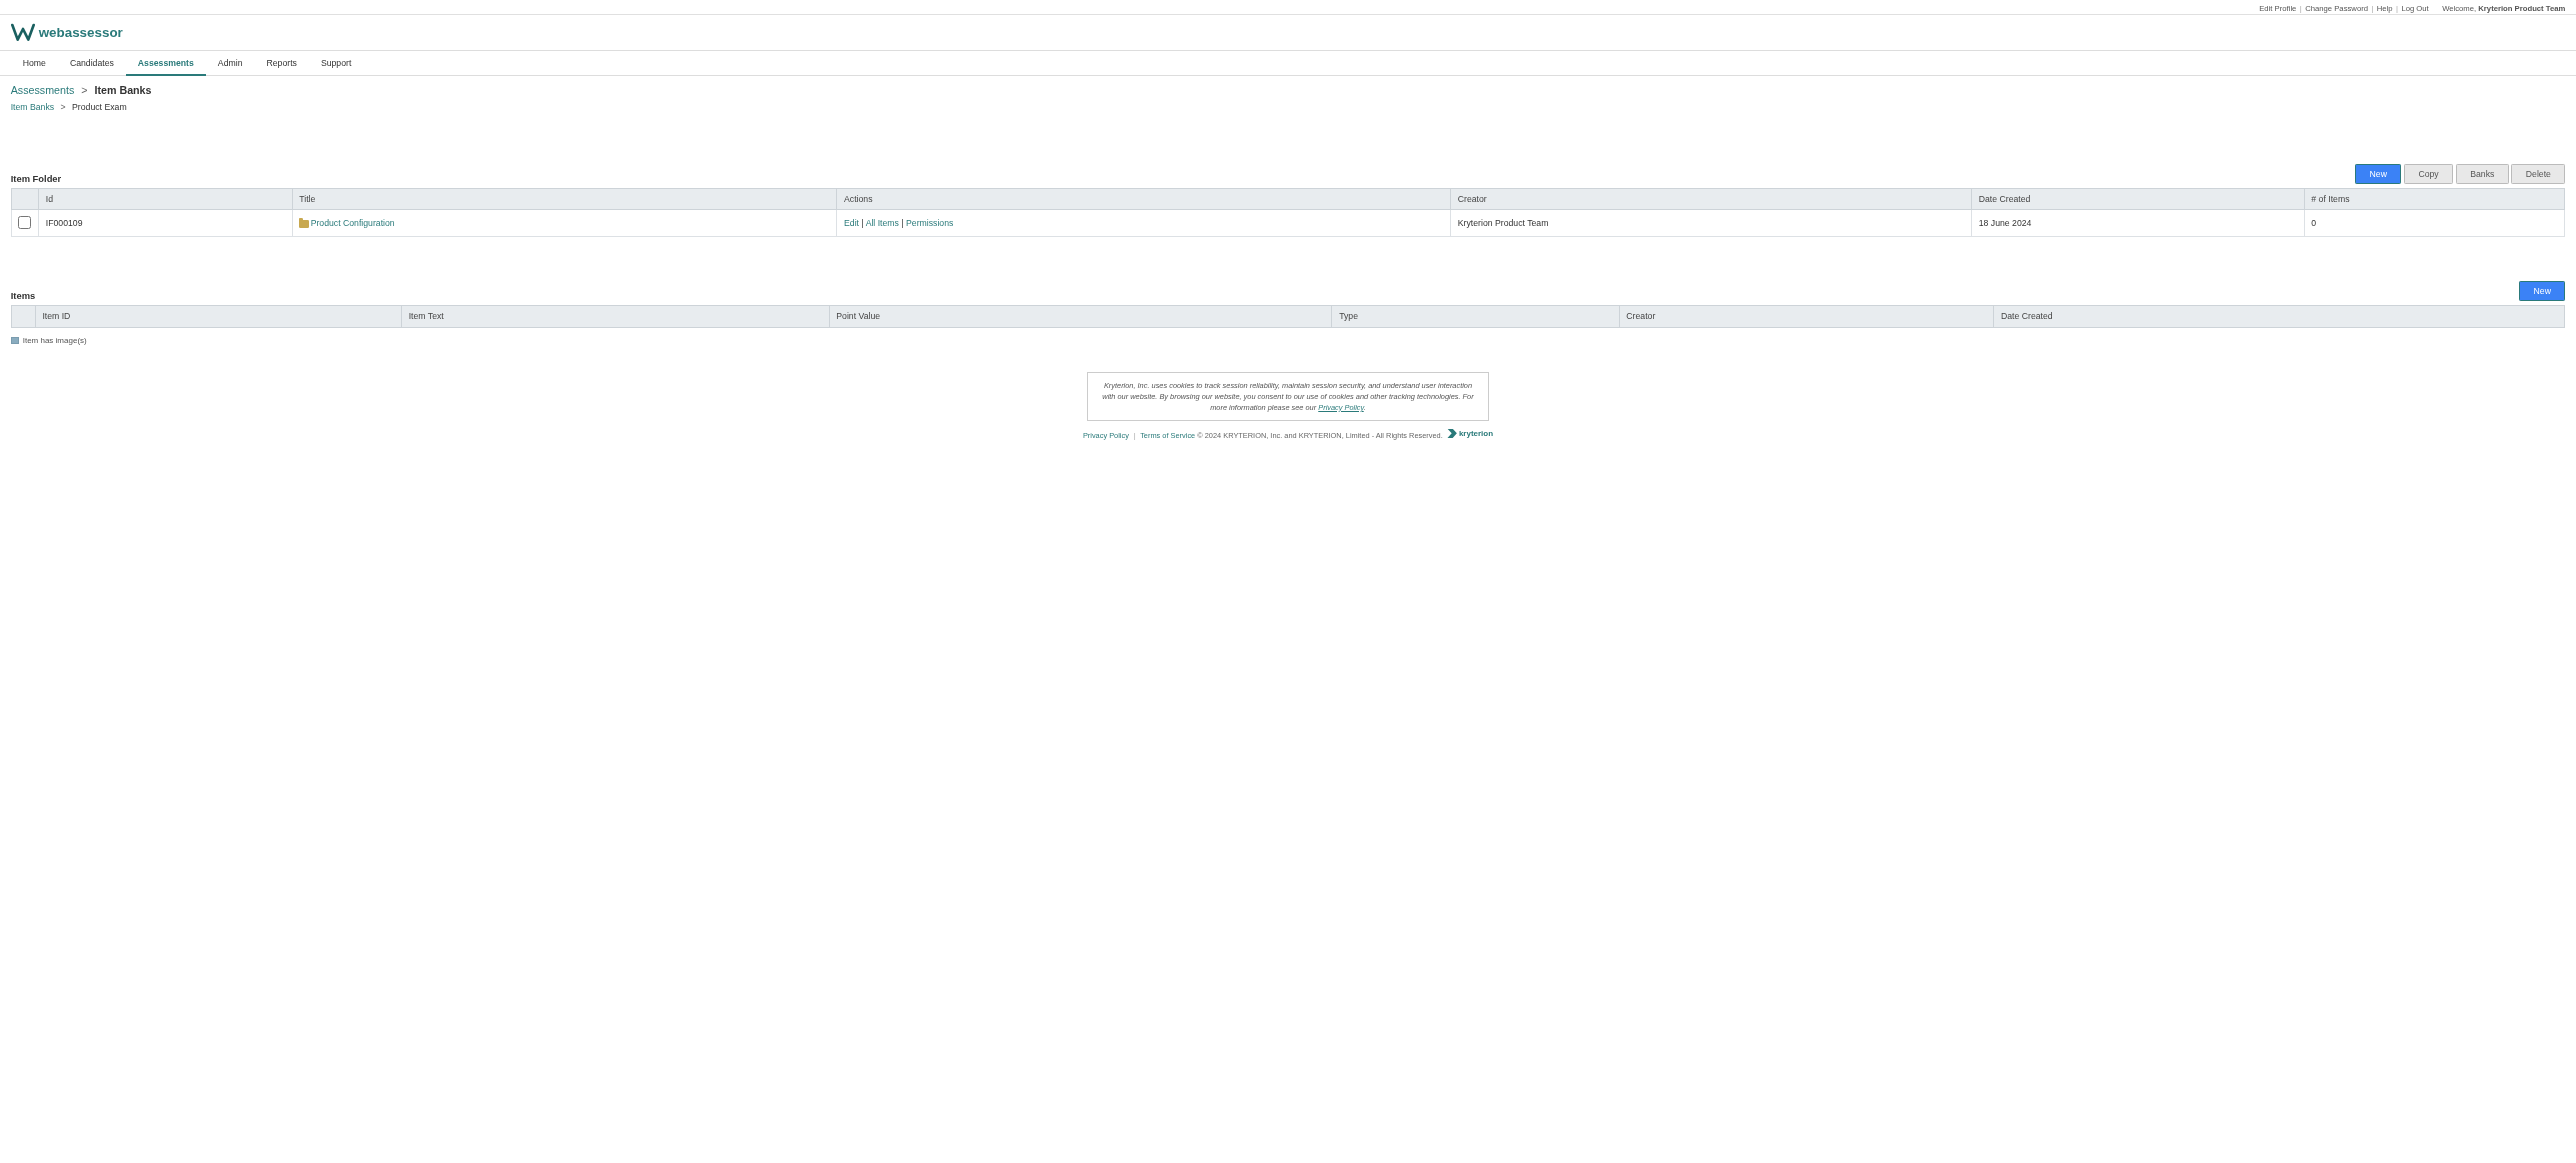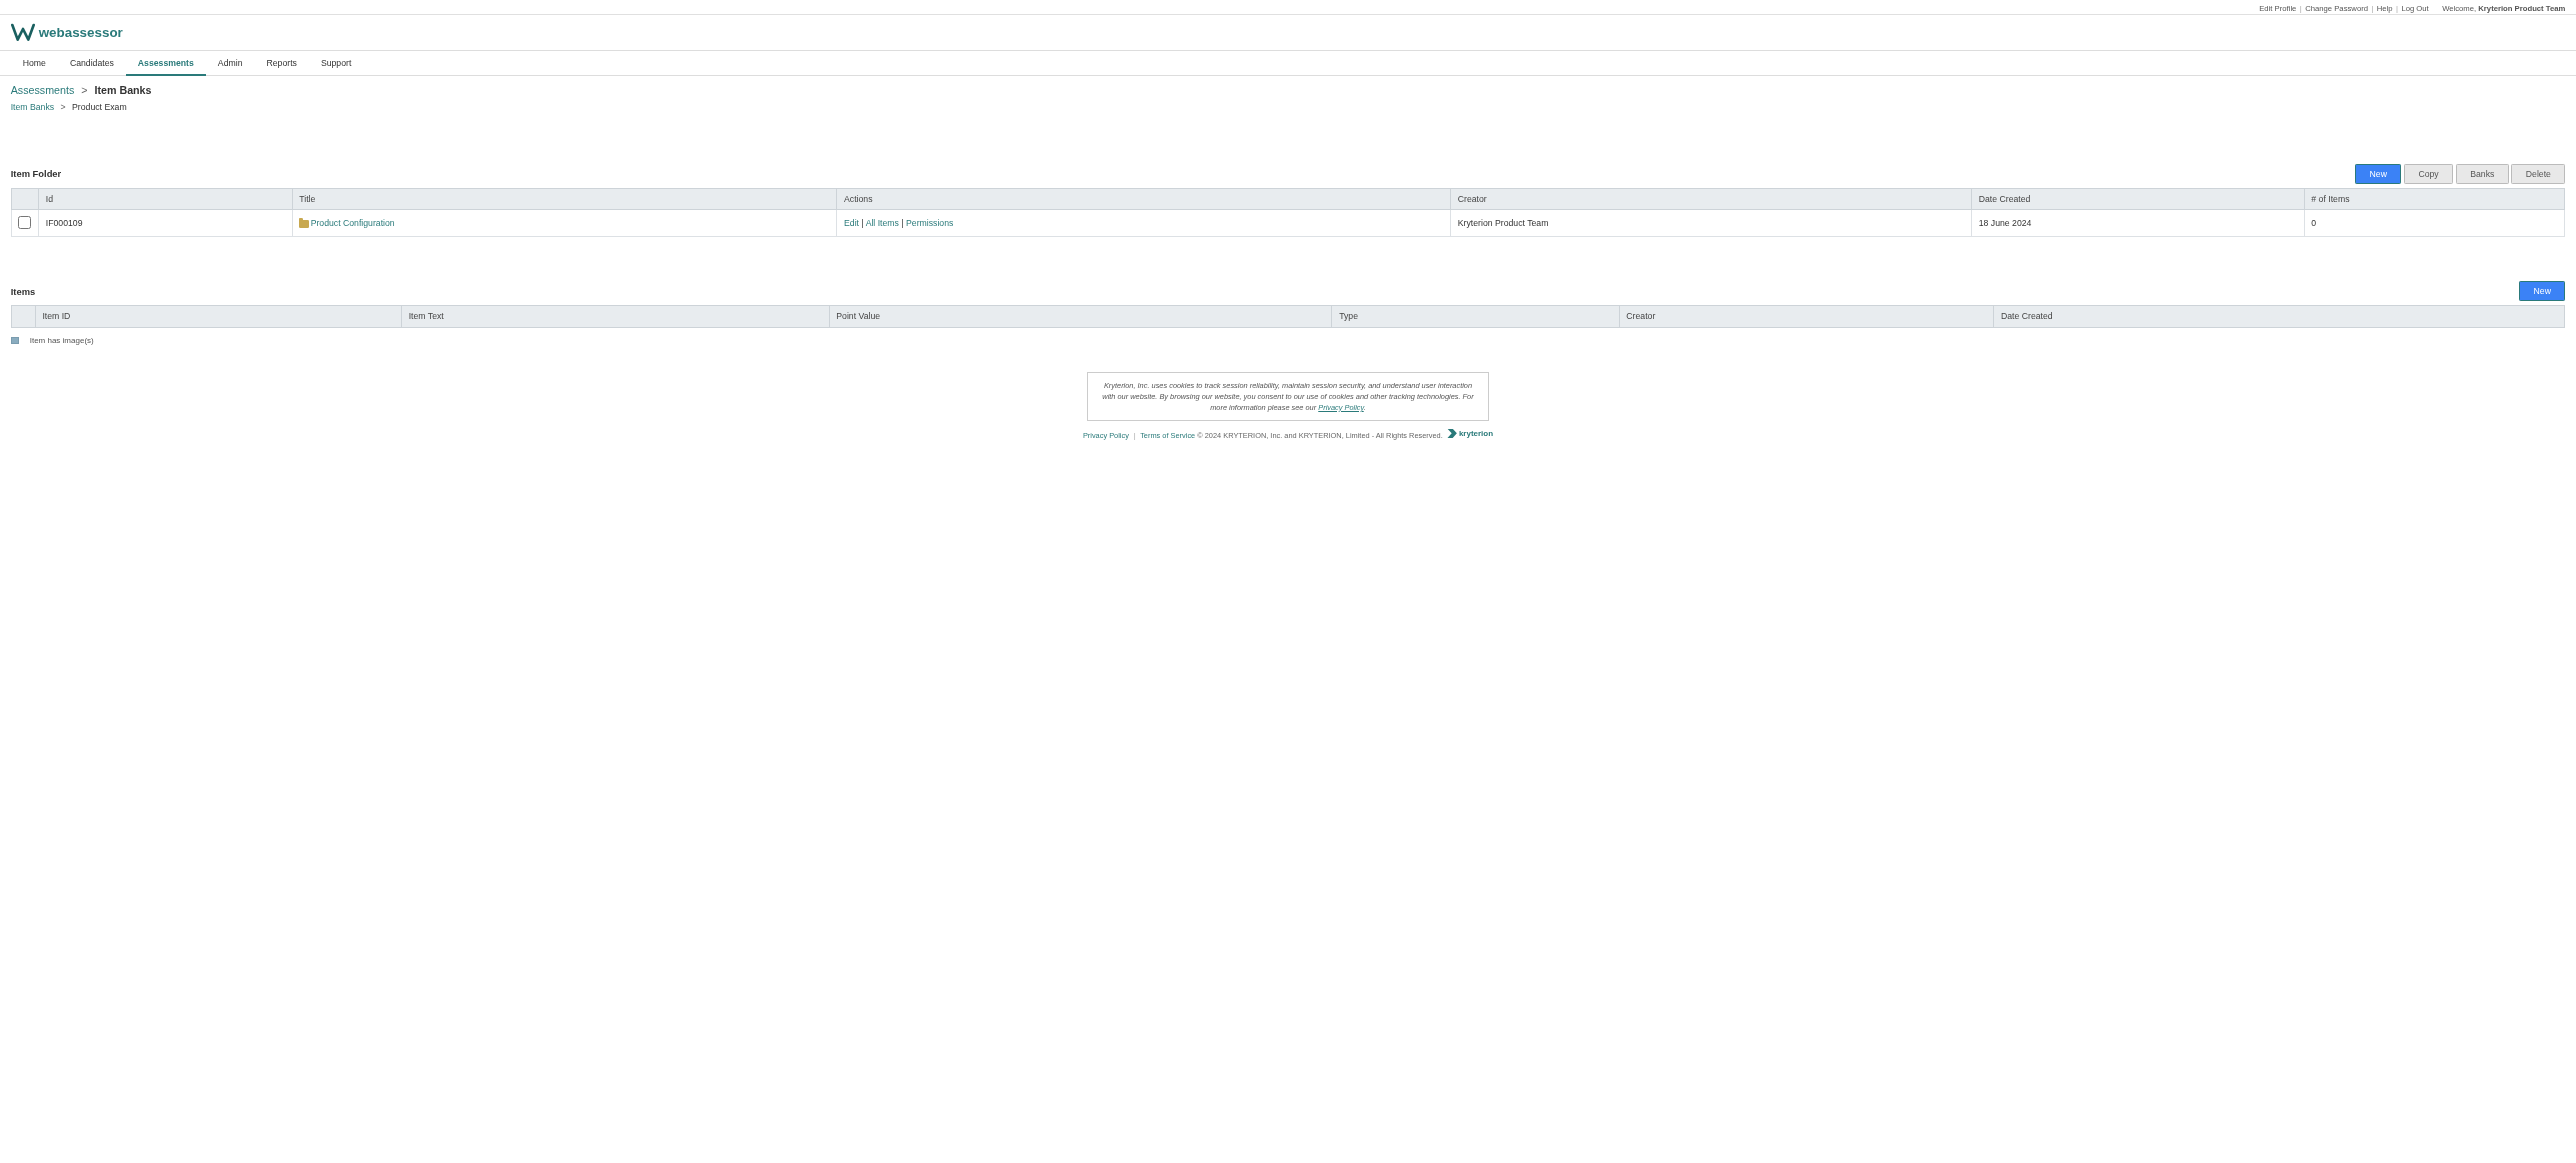--- a/index.html
+++ b/index.html
@@ -80,21 +80,21 @@
     .sub-breadcrumb .sep { color: #666; margin: 0 4px; }
 
     
     .section {
       margin: 6.7px 10.7px;
     }
 
     
     .section-header {
       display: flex;
-      align-items: center;
+      align-items: flex-end;
       justify-content: space-between;
       margin-bottom: 4px;
       margin-top: 44px;
     }
     .section-title {
       font-size: 9.4px;
       font-weight: bold;
       color: #333;
     }
     .btn-group {
@@ -173,21 +173,21 @@
       border-radius: 0.7px 1.3px 0 0;
     }
 
     
     .legend {
       margin-top: 8px;
       font-size: 8px;
       color: #555;
       display: flex;
       align-items: center;
-      gap: 11px;
+      gap: 4px;
     }
     .legend-box {
       display: inline-block;
       width: 8px;
       height: 6.7px;
       background: #8aacbf;
       border: 0.7px solid #7a9caf;
     }
 
     

